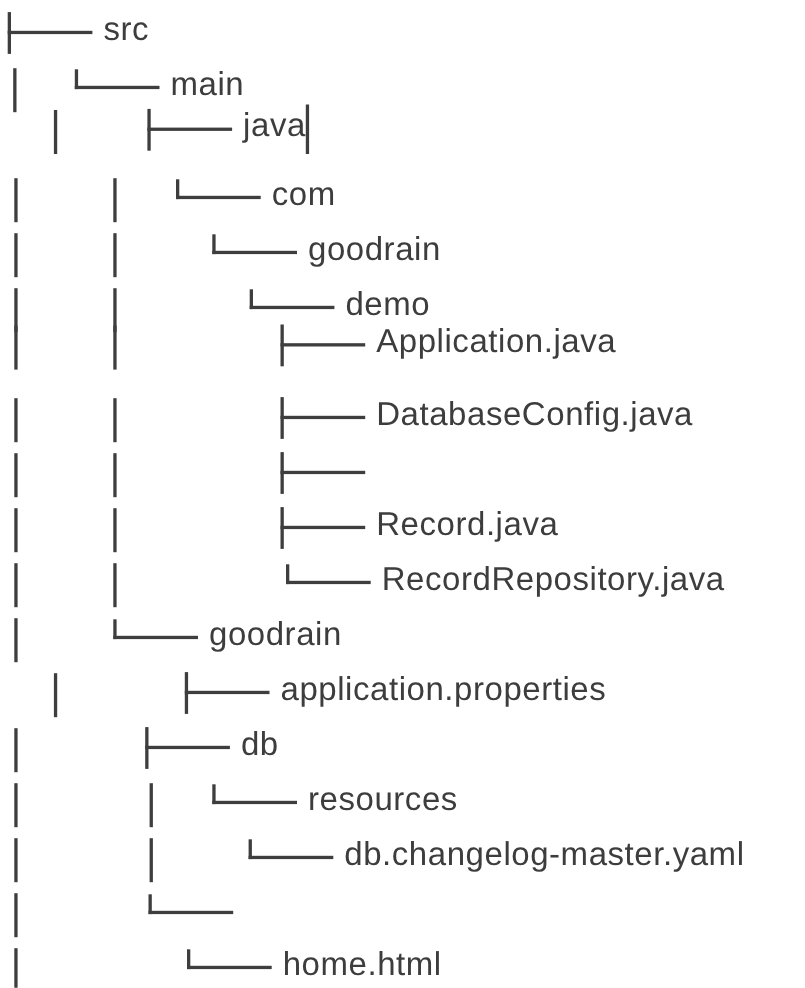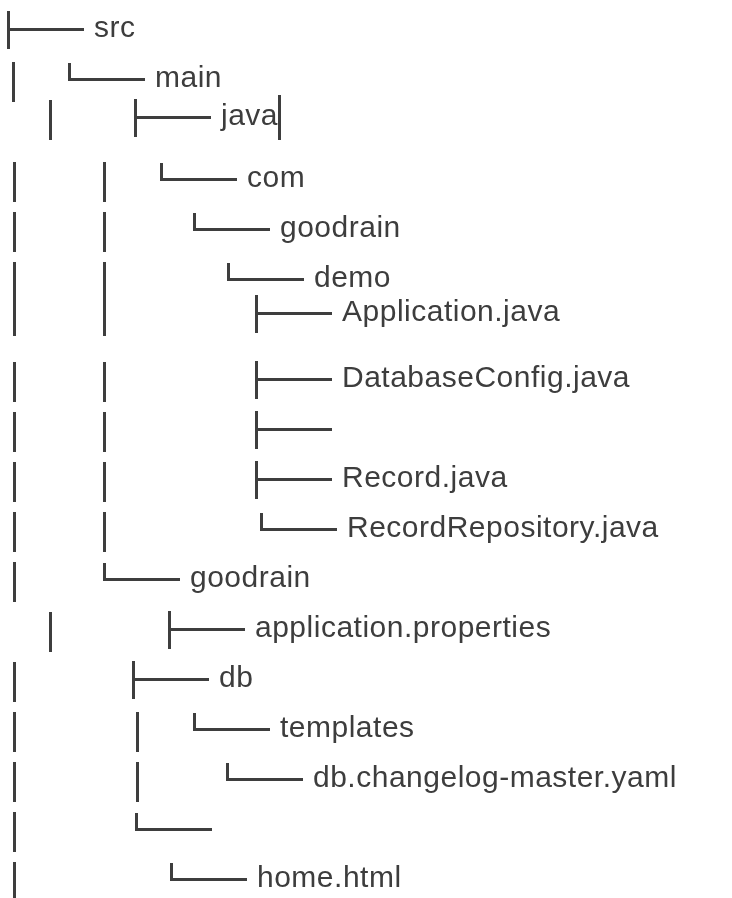--- a/index.html
+++ b/index.html
@@ -134,21 +134,21 @@
       <span class="pipe" style="left: 13px;"></span>
       <span class="tee-stem" style="left: 132px;"></span>
       <span class="arm" style="left: 132px; width: 77px;"></span>
       <span class="label" style="left: 219px;">db</span>
     </div>
     <div class="row" style="top: 700px;">
       <span class="pipe" style="left: 13px;"></span>
       <span class="pipe" style="left: 136px;"></span>
       <span class="elbow-stem" style="left: 193px;"></span>
       <span class="arm" style="left: 193px; width: 77px;"></span>
-      <span class="label" style="left: 280px;">templates</span>
+      <span class="label" style="left: 280px;">resources</span>
     </div>
     <div class="row" style="top: 750px;">
       <span class="pipe" style="left: 13px;"></span>
       <span class="pipe" style="left: 136px;"></span>
       <span class="elbow-stem" style="left: 226px;"></span>
       <span class="arm" style="left: 226px; width: 77px;"></span>
       <span class="label" style="left: 313px;">db.changelog-master.yaml</span>
     </div>
     <div class="row" style="top: 800px;">
       <span class="pipe" style="left: 13px;"></span>

